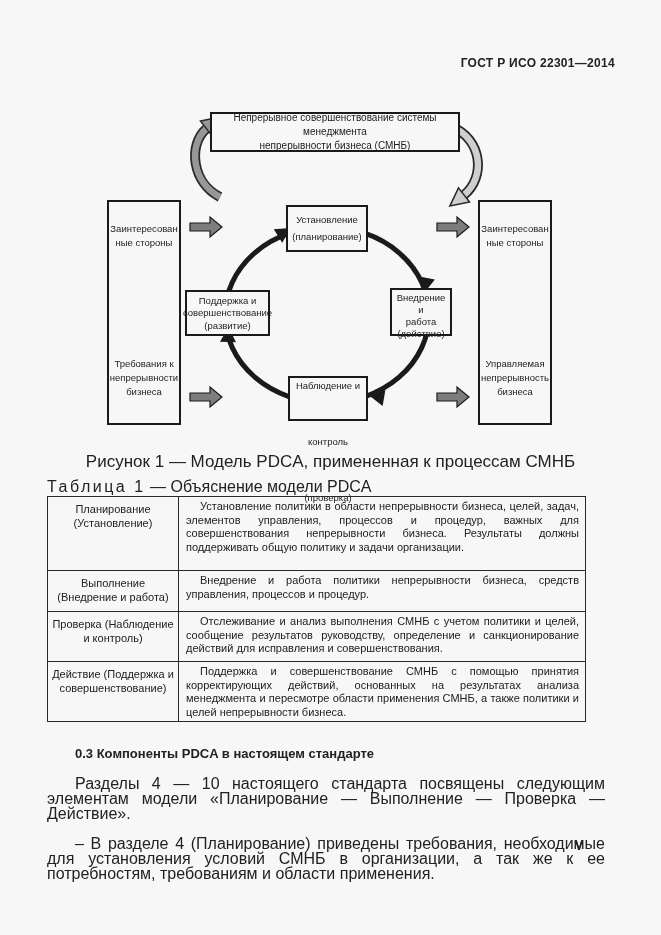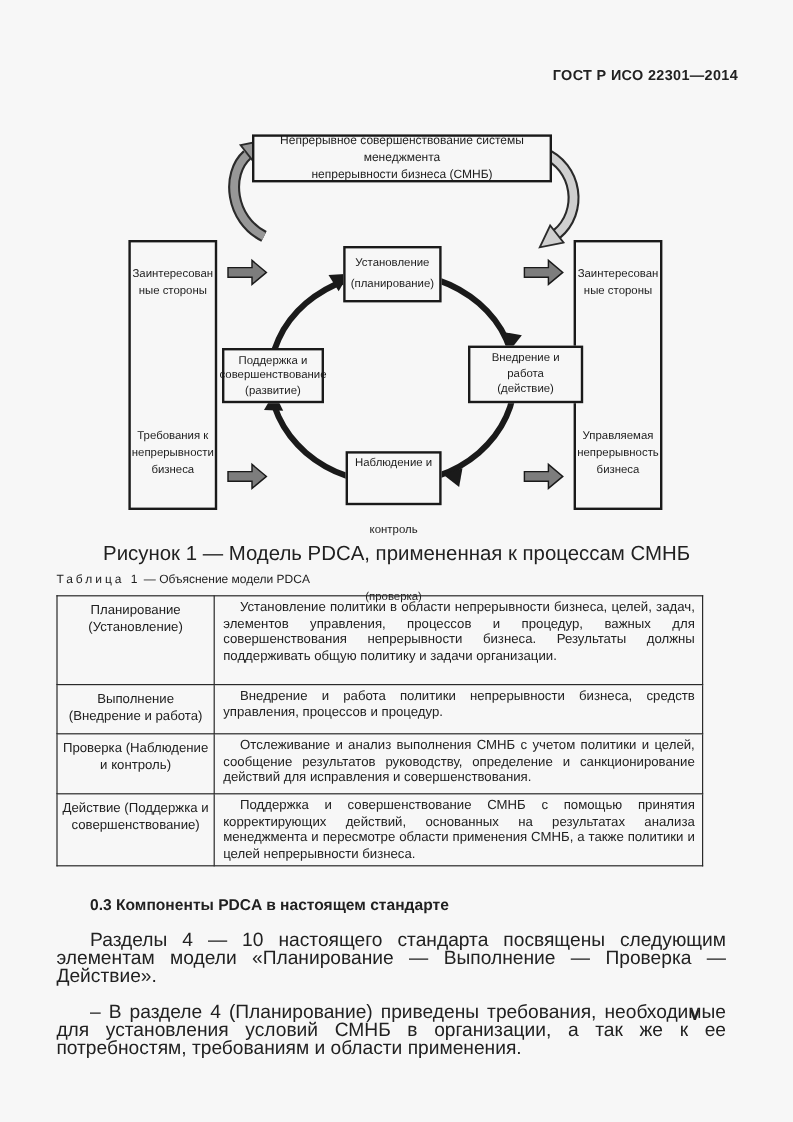--- a/index.html
+++ b/index.html
@@ -14,28 +14,28 @@
              font-family:Liberation Sans, sans-serif; color:#1c1c1c; }
   .diagram svg { position:absolute; left:0; top:0; }
   .dg-box { position:absolute; background:#f7f7f7; border:2px solid #1a1a1a; box-sizing:border-box;
             display:flex; flex-direction:column; align-items:center; text-align:center; }
   .top-box { left:110px; top:7px; width:250px; height:40px; font-size:10px; line-height:14px; justify-content:center; }
   .side-panel { top:95px; width:74px; height:225px; justify-content:space-between;
                 padding:20px 3px 24px; font-size:9.5px; line-height:14px; }
   .left-panel { left:7px; } .right-panel { left:378px; }
   .cycle-box { font-size:9.5px; line-height:12px; justify-content:space-evenly; padding:2px; }
   .plan-box  { left:186px; top:100px; width:82px; height:47px; }
-  .do-box    { left:290px; top:183px; width:96px; height:48px; }
+  .do-box    { left:290px; top:183px; width:62px; height:48px; }
   .check-box { left:188px; top:271px; width:80px; height:45px;gap:44px; }
   .act-box   { left:85px;  top:185px; width:85px; height:46px; }
 
   .figure-caption { position:absolute; left:0; right:0; top:452px; text-align:center; font-size:17px; }
 
   
-  .table-caption { position:absolute; left:47px; top:478px; font-size:10px; }
+  .table-caption { position:absolute; left:47px; top:478px; font-size:16px; }
   .table-caption .spaced { letter-spacing:2.5px; }
   table.pdca { position:absolute; left:47px; top:496px; width:539px; border-collapse:collapse;
                font-size:11px; line-height:13.5px; table-layout:fixed; }
   table.pdca td { border:1px solid #2a2a2a; vertical-align:top; }
   td.term { width:122px; text-align:center; padding:6px 4px 2px; }
   td.desc { padding:3px 6px 2px 7px; text-align:justify; text-indent:14px; }
   tr.r1 { height:74px; } tr.r2 { height:41px; } tr.r3 { height:50px; } tr.r4 { height:60px; }
 
   
   .section { position:absolute; left:47px; top:746px; width:558px; }

